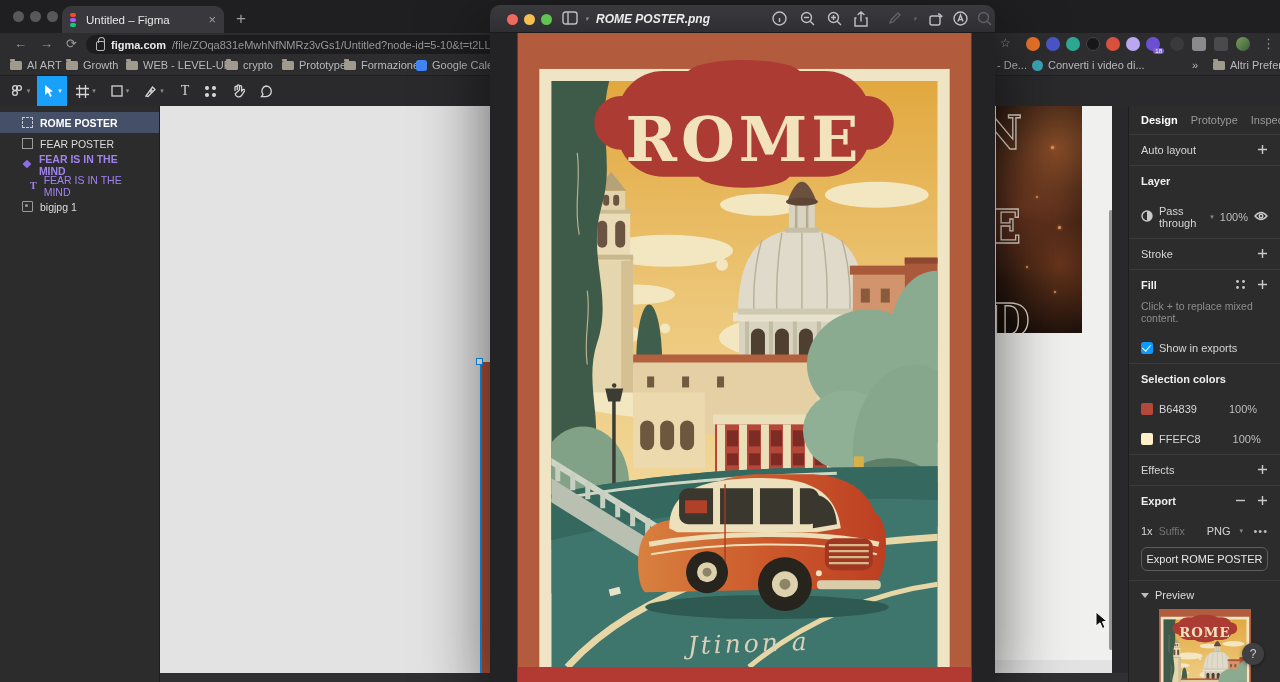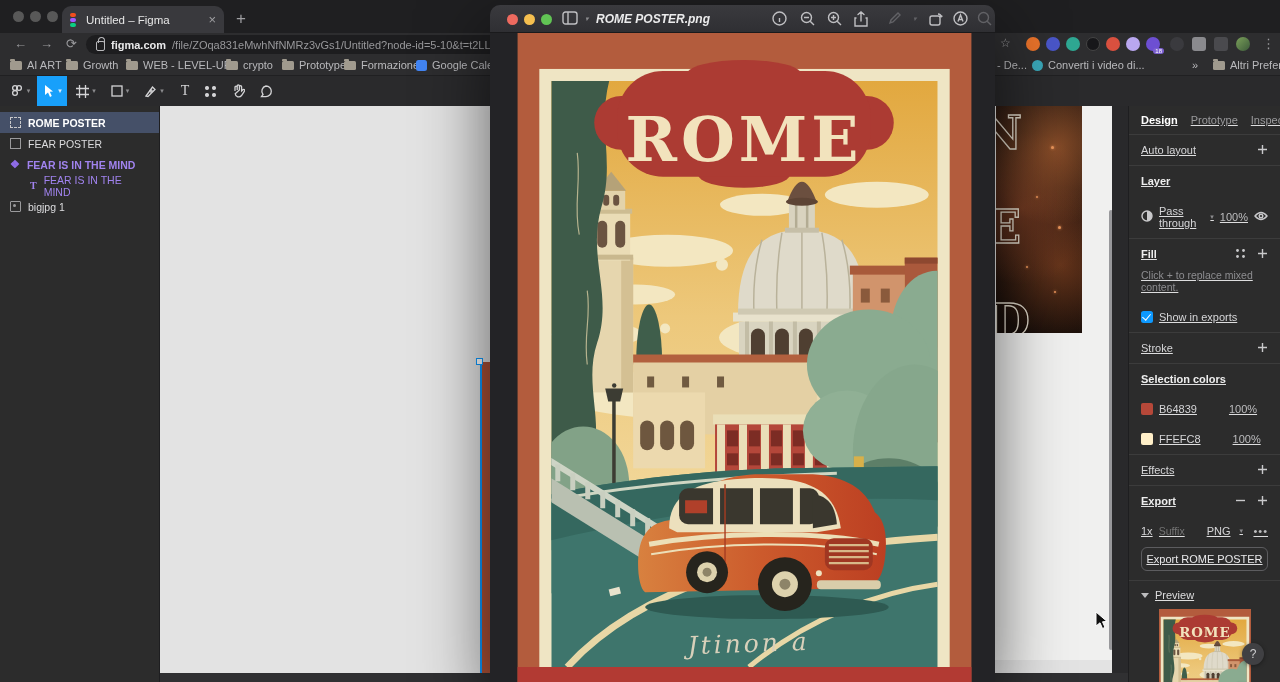--- a/index.html
+++ b/index.html
@@ -48,21 +48,21 @@
               color:#fff; font-size:11px; display:flex; align-items:center; }
   #present { left:1222px; top:84px; }
   #zoomsel { left:1243px; top:85px; color:#d8d8da; font-size:11px; display:flex; gap:4px; align-items:center; }
 
   
   #sidebar { left:0; top:106px; width:160px; height:576px; background:#2c2c2c; border-right:1px solid #1e1e20; }
   #paneltabs { display:flex; align-items:center; height:27px; padding:0 10px; gap:10px; border-bottom:1px solid #383838; }
   .ptab-active { color:#fff; font-size:11px; font-weight:bold; }
   .ptab { color:#9a9a9c; font-size:11px; }
   #pagesel { margin-left:auto; color:#d2d2d4; font-size:11px; display:flex; gap:4px; align-items:center; }
-  .lrow { display:flex; align-items:center; height:21px; padding:0 10px; gap:7px; font-size:10.5px; color:#dcdcde; }
+  .lrow { display:flex; align-items:center; height:21px; padding:0 22px; gap:7px; font-size:10.5px; color:#dcdcde; }
   .lrow.sel { background:#455068; color:#fff; font-weight:bold; }
   .lrow.purple { color:#a183ef; font-weight:bold; }
   .lrow.indent { padding-left:30px; font-weight:normal; }
   .lic { width:11px; height:11px; flex:none; }
   .ic-dashed { border:1px dashed #c9c9cb; }
   .ic-frame { border:1px solid #9a9a9c; }
   .ic-comp { color:#8f6ce8; font-size:11px; line-height:11px; width:auto; }
   .ic-text { color:#a183ef; font-size:10px; font-weight:bold; line-height:11px; width:auto; font-family:"Liberation Serif",serif; }
   .ic-img { border:1px solid #9a9a9c; border-radius:1px; position:relative; }
   .ic-img:before { content:""; position:absolute; left:2px; top:2px; width:3px; height:3px; border-radius:50%; background:#9a9a9c; }
@@ -94,21 +94,21 @@
   .qdot { position:absolute; top:8.5px; width:11px; height:11px; border-radius:50%; }
   #qlname { position:absolute; left:106px; top:7px; font-size:12px; font-weight:bold; color:#ebebec; }
   .qlic { position:absolute; top:6px; width:16px; height:16px; color:#bfbfc2; }
   .qlic svg { stroke:#bfbfc2; fill:none; stroke-width:1.4; }
   .qlic.dim svg { stroke:#626266; }
   #qlcontent { position:relative; height:649px; background:#232326; overflow:hidden; }
   #poster-main { position:absolute; left:27px; top:0; width:455px; height:649px; }
 
   
   #rpanel { left:1128px; top:106px; width:152px; height:576px; background:#2c2c2c; border-left:1px solid #1e1e20;
-            color:#dededf; font-size:11px;text-decoration:underline; }
+            color:#dededf; font-size:11px; }
   .sec { padding:9px 12px; border-bottom:1px solid rgba(255,255,255,.08); position:relative; }
   .sec-title { font-weight:bold; font-size:11px; color:#eee; }
   .plus-ic, .minus-ic { position:absolute; top:9px; width:11px; height:11px; }
   .plus-ic svg, .minus-ic svg, .mini svg { stroke:#c9c9cb; fill:none; stroke-width:1.4; }
   #insp-tabs { display:flex; gap:13px; padding:8px 12px; border-bottom:1px solid rgba(255,255,255,.08); }
   #insp-tabs .on { color:#fff; font-weight:bold; }
   #insp-tabs .off { color:#9a9a9c; }
   .rowline { display:flex; align-items:center; gap:6px; margin-top:18px; color:#d6d6d8; }
   .hint { color:#8d8d90; font-size:10.5px; margin-top:9px; }
   .cb { width:12px; height:12px; background:#0d99ff; border-radius:2.5px; position:relative; flex:none; }
@@ -644,41 +644,41 @@
         <span>Pass through</span>
         <span class="chev">▾</span>
         <span class="pct">100%</span>
         <span class="mini"><svg width="14" height="10" viewBox="0 0 14 10">
               <path d="M1 5 Q7 -2 13 5 Q7 12 1 5 Z"></path>
               <circle cx="7" cy="5" r="1.8"></circle>
             </svg></span>
       </div>
     </div>
     <div class="sec">
+      <span style="color:#d6d6d8">Stroke</span>
+      <span class="plus-ic" style="right:12px"><svg width="11" height="11" viewBox="0 0 11 11">
+            <path d="M5.5 1 v9 M1 5.5 h9"></path>
+          </svg></span>
+    </div>
+    <div class="sec">
       <span class="sec-title">Fill</span>
       <span class="mini abs" style="right:34px; top:9px"><svg width="11" height="11" viewBox="0 0 11 11">
             <circle cx="2.5" cy="2.5" r="1.4" fill="#c9c9cb" stroke="none"></circle>
             <circle cx="8.5" cy="2.5" r="1.4" fill="#c9c9cb" stroke="none"></circle>
             <circle cx="2.5" cy="8.5" r="1.4" fill="#c9c9cb" stroke="none"></circle>
             <circle cx="8.5" cy="8.5" r="1.4" fill="#c9c9cb" stroke="none"></circle>
           </svg></span>
       <span class="plus-ic" style="right:12px"><svg width="11" height="11" viewBox="0 0 11 11">
             <path d="M5.5 1 v9 M1 5.5 h9"></path>
           </svg></span>
       <div class="hint">Click + to replace mixed content.</div>
       <div class="rowline">
         <span class="cb"></span>
         <span>Show in exports</span>
       </div>
-    </div>
-    <div class="sec">
-      <span style="color:#d6d6d8">Stroke</span>
-      <span class="plus-ic" style="right:12px"><svg width="11" height="11" viewBox="0 0 11 11">
-            <path d="M5.5 1 v9 M1 5.5 h9"></path>
-          </svg></span>
     </div>
     <div class="sec">
       <span class="sec-title">Selection colors</span>
       <div class="rowline">
         <span class="swatch sw-red"></span>
         <span>B64839</span>
         <span class="pct" style="margin-left:26px">100%</span>
         <span style="flex:1"></span>
       </div>
       <div class="rowline">

